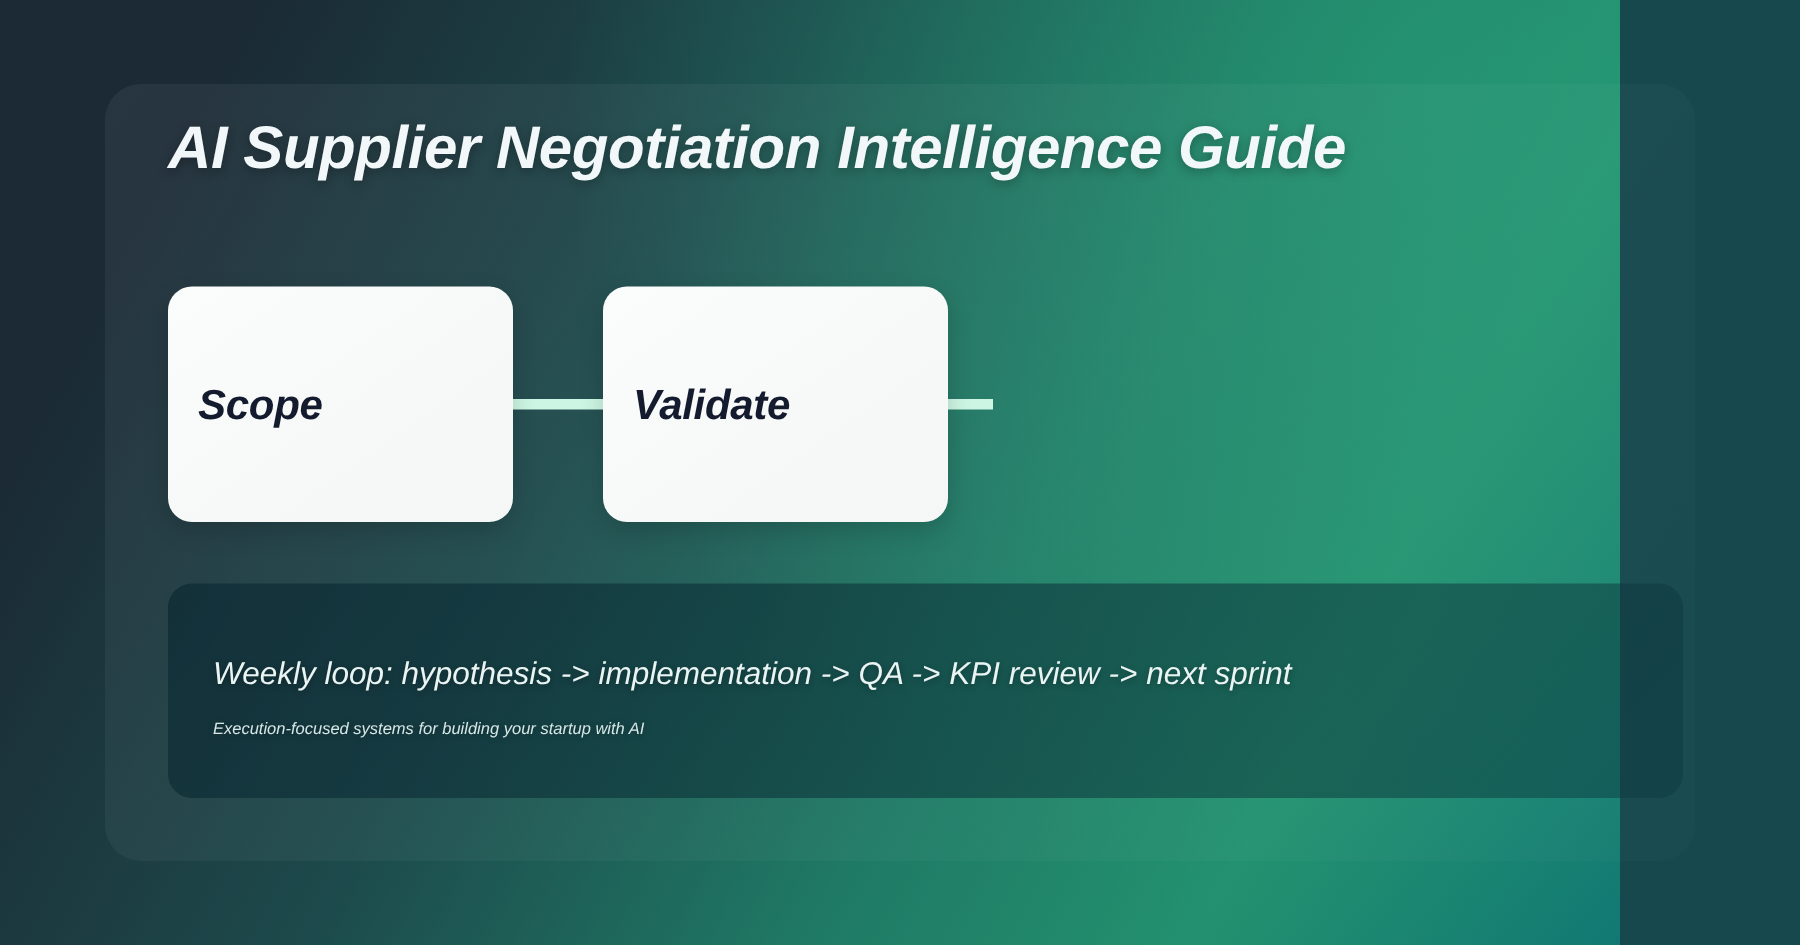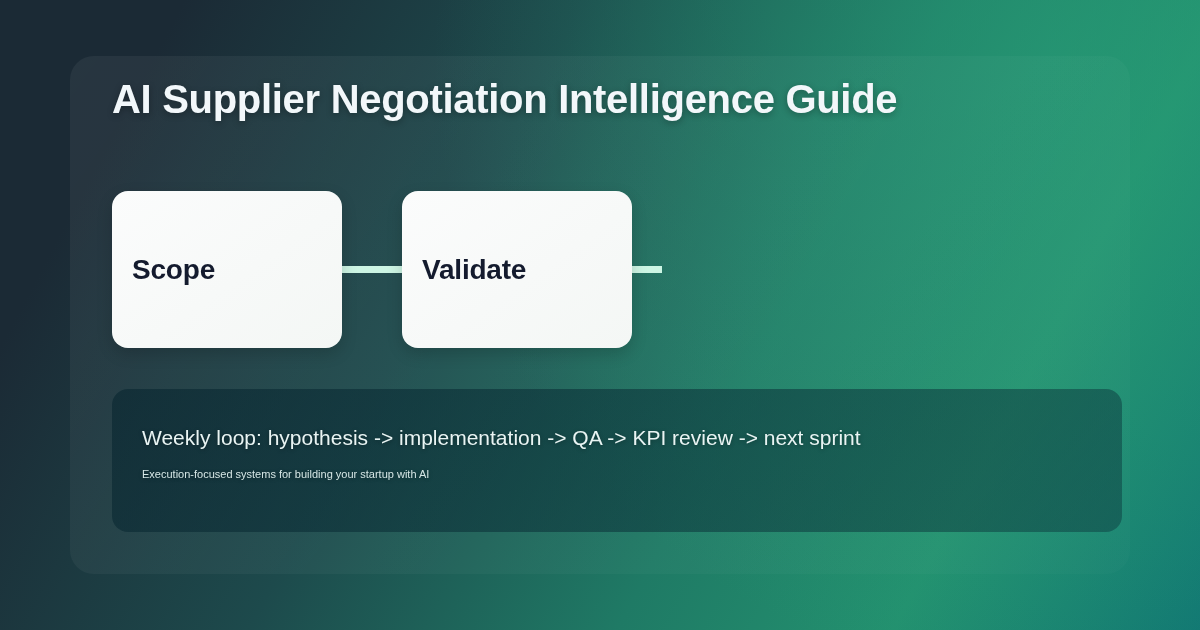--- a/index.html
+++ b/index.html
@@ -12,31 +12,32 @@
 
   body {
     font-family: "Liberation Sans", sans-serif;
     background: #16484e;
     position: relative;
   }
 
   #canvas {
     position: absolute;
     inset: 0;
-    width: 1200px;
+    width: 1080px;
     height: 630px;
     background:
       radial-gradient(circle at 88% 10%, rgba(40,160,120,0.55) 0%, rgba(40,160,120,0) 52%),
       linear-gradient(118deg,
         #1b2a35 0%,
         #1b2a35 12%,
         #1d4a4c 38%,
         #1f7a65 62%,
         #23916f 80%,
         #127873 100%);
+    font-style: italic;
   }
 
   
   #panel {
     position: absolute;
     left: 70px;
     top: 56px;
     width: 1060px;
     height: 518px;
     border-radius: 24px;
@@ -119,21 +120,21 @@
     position: absolute;
     left: 42px;
     top: 333px;
     width: 1010px;
     height: 143px;
     border-radius: 16px;
     background: linear-gradient(135deg,
         rgba(8,38,48,0.62) 0%,
         rgba(10,48,56,0.55) 55%,
         rgba(12,58,62,0.48) 100%);
-    padding: 36px 30px 0 30px;
+    padding: 48px 30px 0 30px;
   }
 
   #note-primary {
     font-size: 21px;
     color: #e9f4f3;
     line-height: 1.25;
     text-shadow: 0 1px 4px rgba(0,0,0,0.30);
     white-space: nowrap;
   }
 

